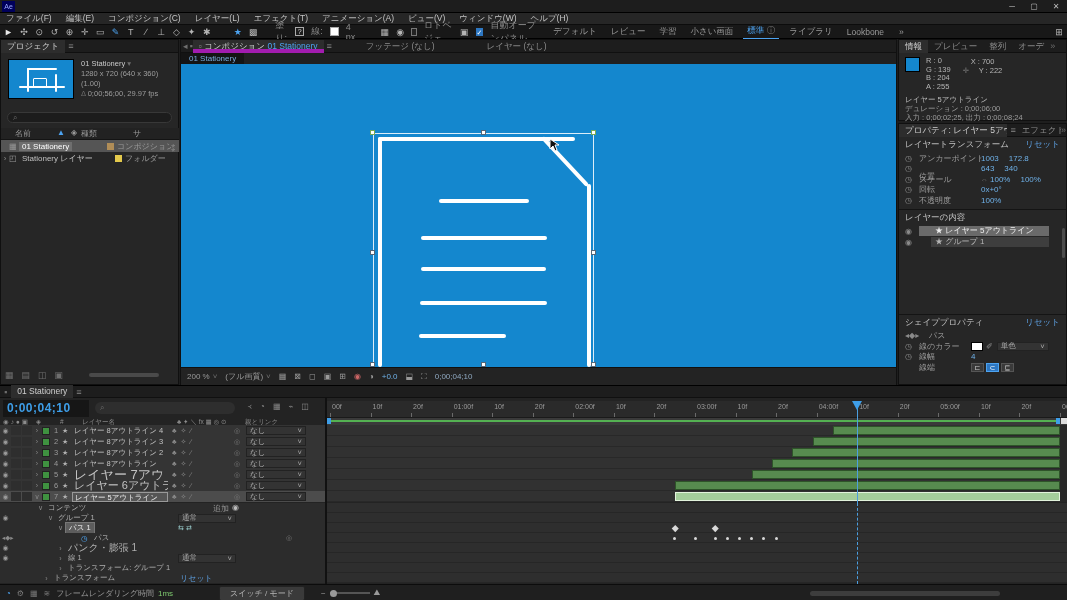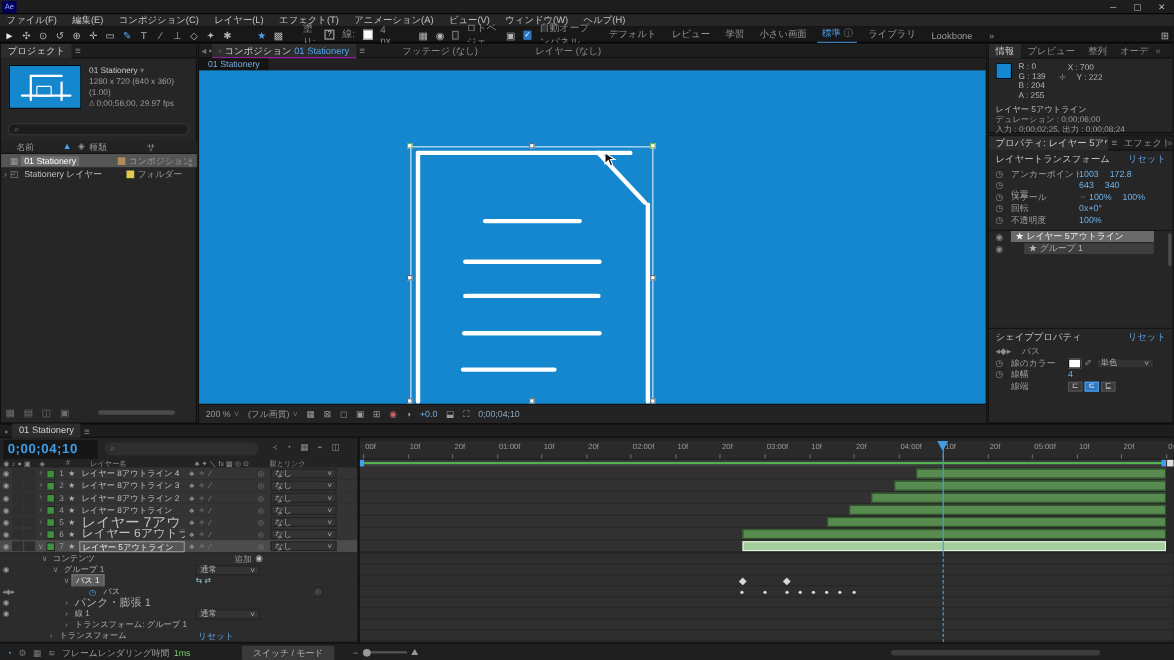--- a/index.html
+++ b/index.html
@@ -204,21 +204,21 @@
       <span>◫</span>
       <span>▣</span>
     <span style="display:inline-block;width:70px;height:4px;background:#4a4a4a;border-radius:2px;margin-left:18px"></span>
   </div>
 </div>
 
 <div class="panel" id="viewer" style="left:180px;top:39px;width:717px;height:346px">
   <div class="ptabs">
     <span class="dim2" style="margin:0 2px">◂</span>
     <span class="dim2">▪</span>
-    <span class="ptab active" style="border-bottom:1px solid #a21caf">
+    <span class="ptab active" style="border-bottom:4px solid #a21caf">
       <span style="color:#8a8a8a">▫</span>
       <span>コンポジション</span>
       <span style="color:#4da3f0">01 Stationery</span>
     </span>
     <span class="hamb">≡</span>
     <span class="ptab" style="margin-left:28px">フッテージ (なし)</span>
     <span class="ptab" style="margin-left:40px">レイヤー (なし)</span>
   </div>
   <div style="height:11px;background:#202020;display:flex">
     <span style="background:#141414;color:#79aee0;font-size:8px;line-height:11px;padding:0 8px">01 Stationery</span>
@@ -337,25 +337,28 @@
         <span style="width: 62px; white-space: nowrap; overflow: hidden;">回転</span>
         <span class="val">0x+0°</span>
       </div>
       <div class="prow">
         <span class="stopw">◷</span>
         <span style="width: 62px; white-space: nowrap; overflow: hidden;">不透明度</span>
         <span class="val">100%</span>
       </div>
     </div>
   <div style="border-top:1px solid #141414;margin-top:3px">
+    <div class="sechdr">
+        <span>レイヤーの内容</span>
+      </div>
     <div id="prop-contents" style="height:88px;position:relative">
       <div class="abs" style="right:1px;top:2px;width:3px;height:30px;background:#4c4c4c;border-radius:2px"></div>
     <div class="citem" style="padding-left: 6px;">
           <span style="width: 14px; color: rgb(138, 138, 138);">◉</span>
-          <span style="background: rgb(106, 106, 106); color: rgb(238, 238, 238); padding: 0px 4px; margin-left: 0px; width: 130px; height: 10px; line-height: 10px; white-space: nowrap; overflow: hidden;">★ レイヤー 5アウトライン</span>
+          <span style="background: rgb(106, 106, 106); color: rgb(238, 238, 238); padding: 0px 16px; margin-left: 0px; width: 130px; height: 10px; line-height: 10px; white-space: nowrap; overflow: hidden;">★ レイヤー 5アウトライン</span>
         </div>
         <div class="citem" style="padding-left: 6px;">
           <span style="width: 14px; color: rgb(138, 138, 138);">◉</span>
           <span style="background: rgb(62, 62, 62); color: rgb(181, 181, 181); padding: 0px 4px; margin-left: 12px; width: 118px; height: 10px; line-height: 10px; white-space: nowrap; overflow: hidden;">★ グループ 1</span>
         </div>
       </div>
   </div>
   <div style="border-top:1px solid #141414">
     <div class="sechdr">
       <span>シェイププロパティ</span>

